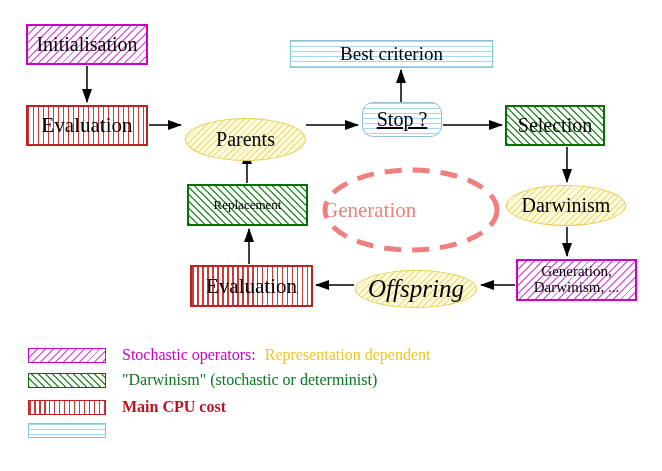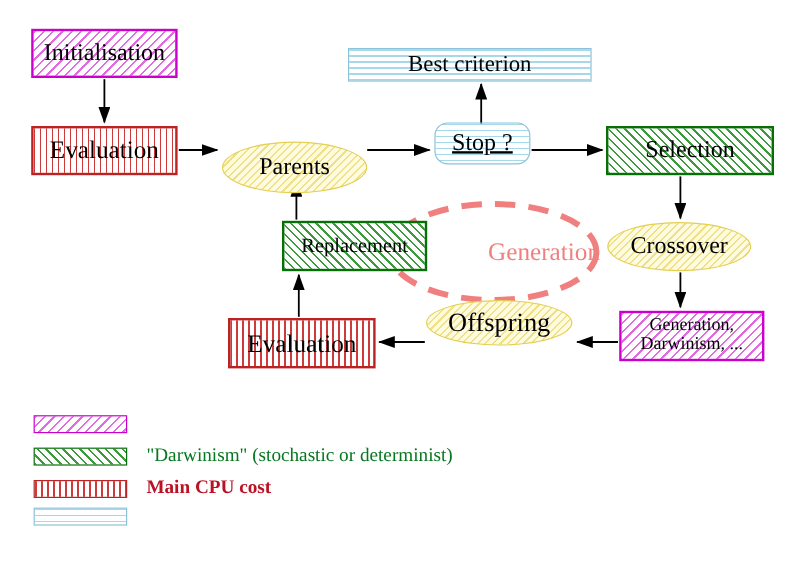--- a/index.html
+++ b/index.html
@@ -17,29 +17,29 @@
   .hatch-green{background:repeating-linear-gradient(45deg,#3c9a3c 0px,#3c9a3c 1.4px,#ffffff 1.4px,#ffffff 5px);border:2px solid #067006;}
   .stripe-cyan{background:repeating-linear-gradient(180deg,#a6d8ec 0px,#a6d8ec 1.4px,#ffffff 1.4px,#ffffff 5px);border:1.5px solid #8cc2d8;}
   .hatch-yellow{background:#fffbdf repeating-linear-gradient(135deg,#efe08a 0px,#efe08a 1.3px,rgba(255,255,255,0) 1.3px,rgba(255,255,255,0) 4.5px);border:1.5px solid #e4cf52;}
   .ellipse{border-radius:50%;}
   
   .n-init{left:26px;top:24px;width:122px;height:41px;font-size:20px;}
   .n-eval-top{left:26px;top:105px;width:122px;height:41px;font-size:21px;}
   .n-parents{left:185px;top:118px;width:121px;height:43px;font-size:20px;}
   .n-best{left:290px;top:40px;width:203px;height:28px;font-size:19px;}
   .n-stop{left:362px;top:102px;width:80px;height:35px;font-size:20px;border-radius:11px;text-decoration:underline;}
-  .n-selection{left:505px;top:105px;width:140px;height:41px;font-size:20px;}
-  .n-replacement{left:187px;top:184px;width:121px;height:42px;font-size:17px;margin-left:48px;}
+  .n-selection{left:505px;top:105px;width:100px;height:41px;font-size:20px;}
+  .n-replacement{left:187px;top:184px;width:121px;height:42px;font-size:13px;}
   .n-genitors{left:506px;top:185px;width:120px;height:41px;font-size:20px;}
   .n-crossover{left:516px;top:259px;width:121px;height:42px;font-size:15px;flex-direction:column;}
-  .n-offspring{left:355px;top:250px;width:122px;height:38px;font-size:22px;}
+  .n-offspring{left:355px;top:270px;width:122px;height:38px;font-size:25px;font-style:italic;}
   .n-eval-bot{left:190px;top:265px;width:123px;height:42px;font-size:21px;}
   .n-generation-label{
     position:absolute;left:323px;top:168px;width:177px;height:84px;
-    display:flex;align-items:center;justify-content:flex-end;
+    display:flex;align-items:center;justify-content:flex-start;
     color:#f08080;font-size:21px;
   }
   
   #arrows{position:absolute;left:0;top:0;width:662px;height:471px;}
   
   .legend-row{position:absolute;left:28px;display:flex;align-items:center;}
   .swatch{width:76px;height:13px;box-sizing:content-box;}
   .swatch.hatch-magenta{border-width:1.5px;}
   .swatch.hatch-green{border-width:1.5px;}
   .swatch.stripe-red{border-width:1.5px;}
@@ -104,38 +104,41 @@
 
   <div class="node hatch-green n-replacement">
     <span>Replacement</span>
   </div>
 
   <div class="n-generation-label">
     <span>Generation</span>
   </div>
 
   <div class="node hatch-yellow ellipse n-genitors">
-    <span>Crossover</span>
+    <span>Darwinism</span>
   </div>
 
   <div class="node hatch-magenta n-crossover">
     <span>Generation,</span>
     <span>Darwinism, ...</span>
   </div>
 
   <div class="node hatch-yellow ellipse n-offspring">
     <span>Offspring</span>
   </div>
 
   <div class="node stripe-red n-eval-bot">
     <span>Evaluation</span>
   </div>
 
   <div class="legend-row" style="top:346px;">
     <div class="swatch hatch-magenta"></div>
+    <div class="legend-text">
+      <span class="lt-magenta">Stochastic operators:</span><span class="lt-gold">Representation dependent</span>
+    </div>
   </div>
 
   <div class="legend-row" style="top:371px;">
     <div class="swatch hatch-green"></div>
     <div class="legend-text lt-green">"Darwinism" (stochastic or determinist)</div>
   </div>
 
   <div class="legend-row" style="top:398px;font-weight:bold;">
     <div class="swatch stripe-red"></div>
     <div class="legend-text lt-red">Main CPU cost</div>

